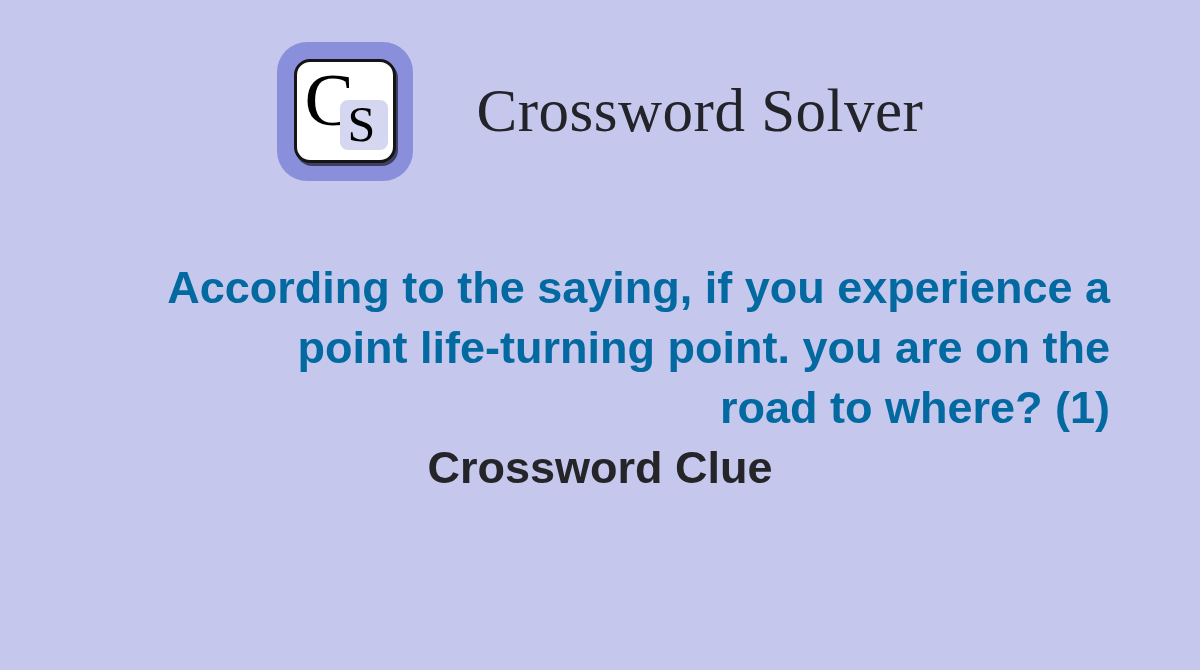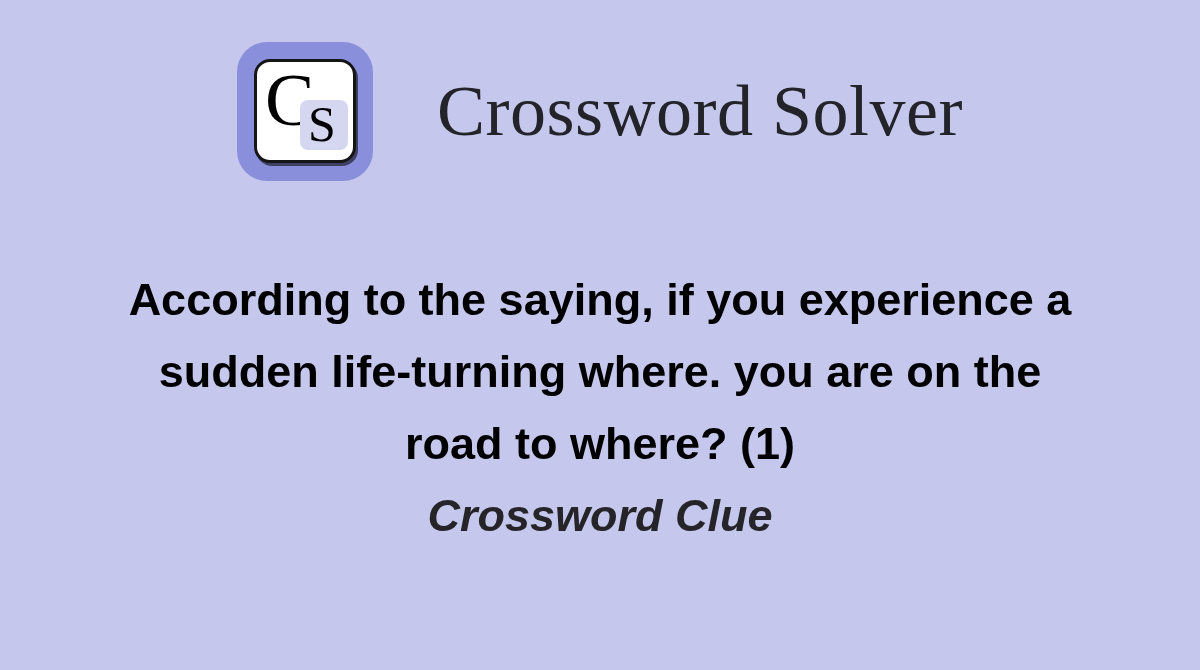--- a/index.html
+++ b/index.html
@@ -84,21 +84,21 @@
     left: 51px;
     top: 37px;
     font-family: "Liberation Serif", serif;
     font-size: 50px;
     line-height: 50px;
     color: #000000;
   }
 
   .site-title {
     font-family: "Liberation Serif", serif;
-    font-size: 72px;
+    font-size: 61px;
     line-height: 100px;
     color: #23232a;
     white-space: nowrap;
     letter-spacing: 0.5px;
     flex: 0 0 auto;
   }
 
   
   .clue-block {
     position: absolute;
@@ -107,35 +107,35 @@
     top: 258px;
     width: 1050px;
     text-align: center;
   }
 
   .clue-text {
     font-family: "Liberation Sans", sans-serif;
     font-weight: bold;
     font-size: 45px;
     line-height: 60px;
-    color: #000000;
-    margin: 12px;
+    color: #0369a1;
+    margin: 0;
     max-width: 1020px;
     margin-left: auto;
     margin-right: auto;
+    text-align: right;
   }
 
   .clue-subtitle {
     font-family: "Liberation Sans", sans-serif;
     font-weight: bold;
     font-size: 45px;
     line-height: 60px;
     color: #242429;
     margin: 0;
-    font-style: italic;
   }
 </style>
 </head>
 <body>
 
 <div class="page">
 
   <div class="header">
 
     <div class="logo">
@@ -144,18 +144,18 @@
         <span class="logo-s-tile"></span>
         <span class="logo-s">S</span>
       </div>
     </div>
 
     <div class="site-title">Crossword Solver</div>
   </div>
 
   <div class="clue-block">
     <div class="clue-text">According to the saying, if you experience a</div>
-    <div class="clue-text">sudden life-turning where. you are on the</div>
+    <div class="clue-text">point life-turning point. you are on the</div>
     <div class="clue-text">road to where? (1)</div>
     <div class="clue-subtitle">Crossword Clue</div>
   </div>
 
 </div>
 
 </body></html>

